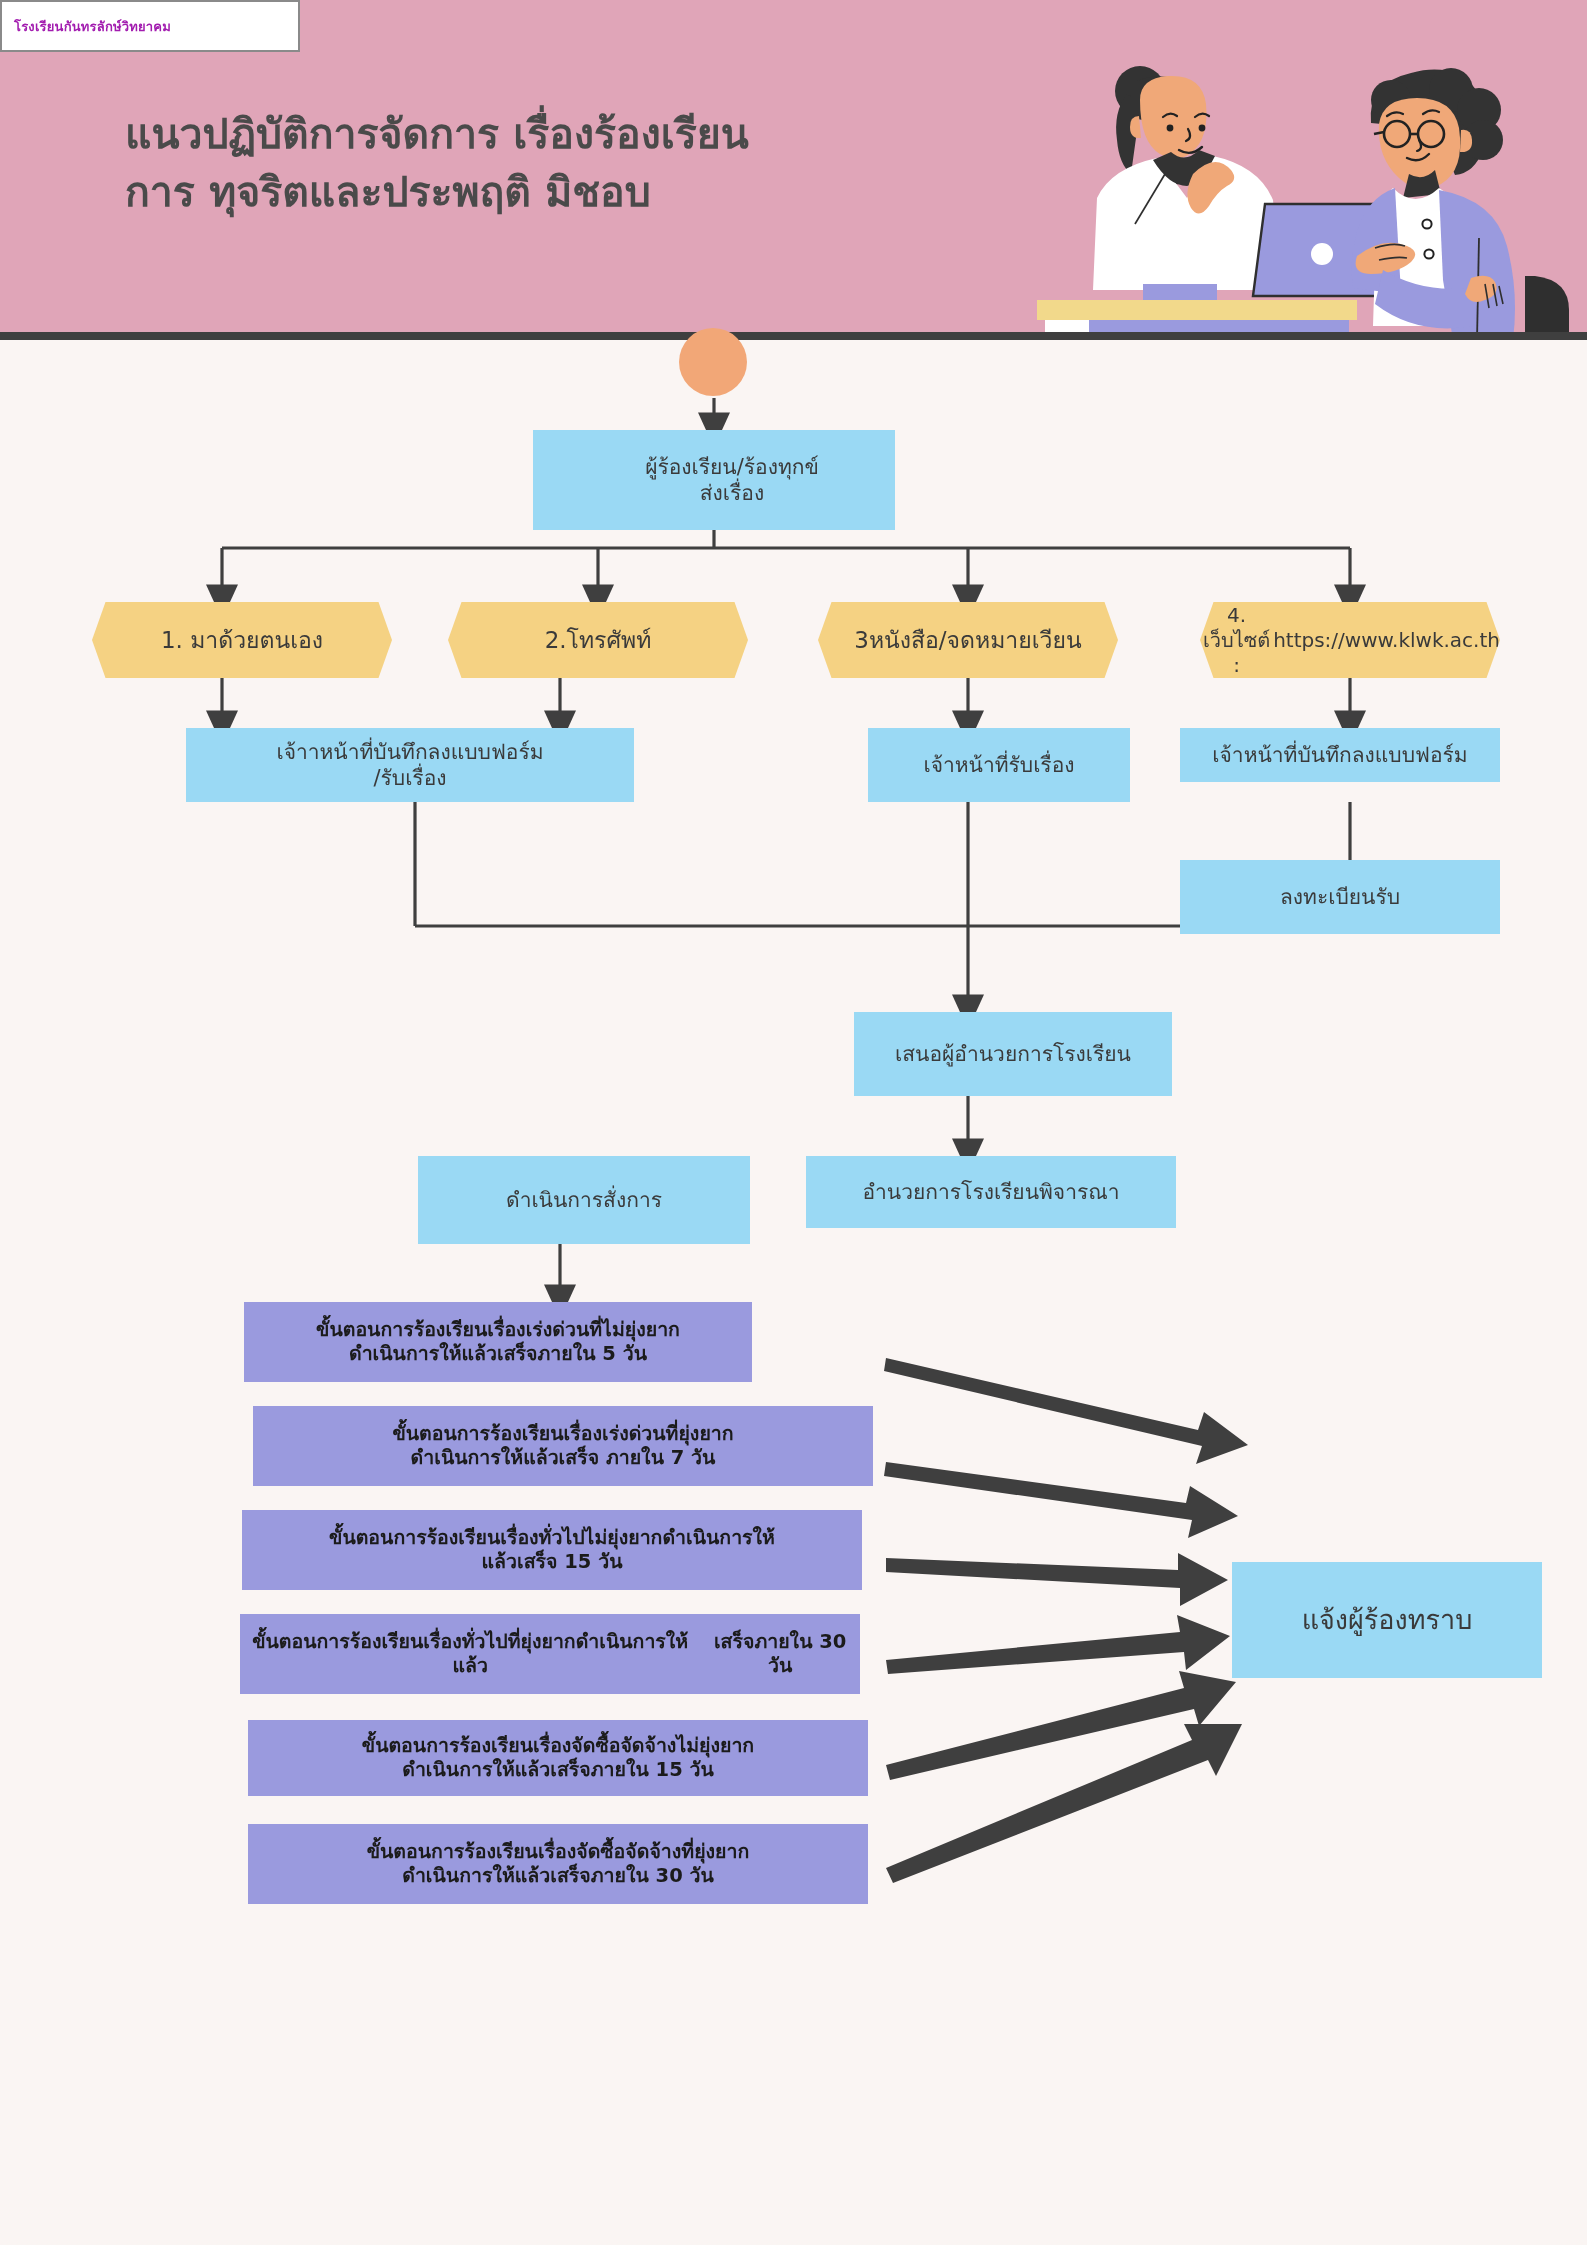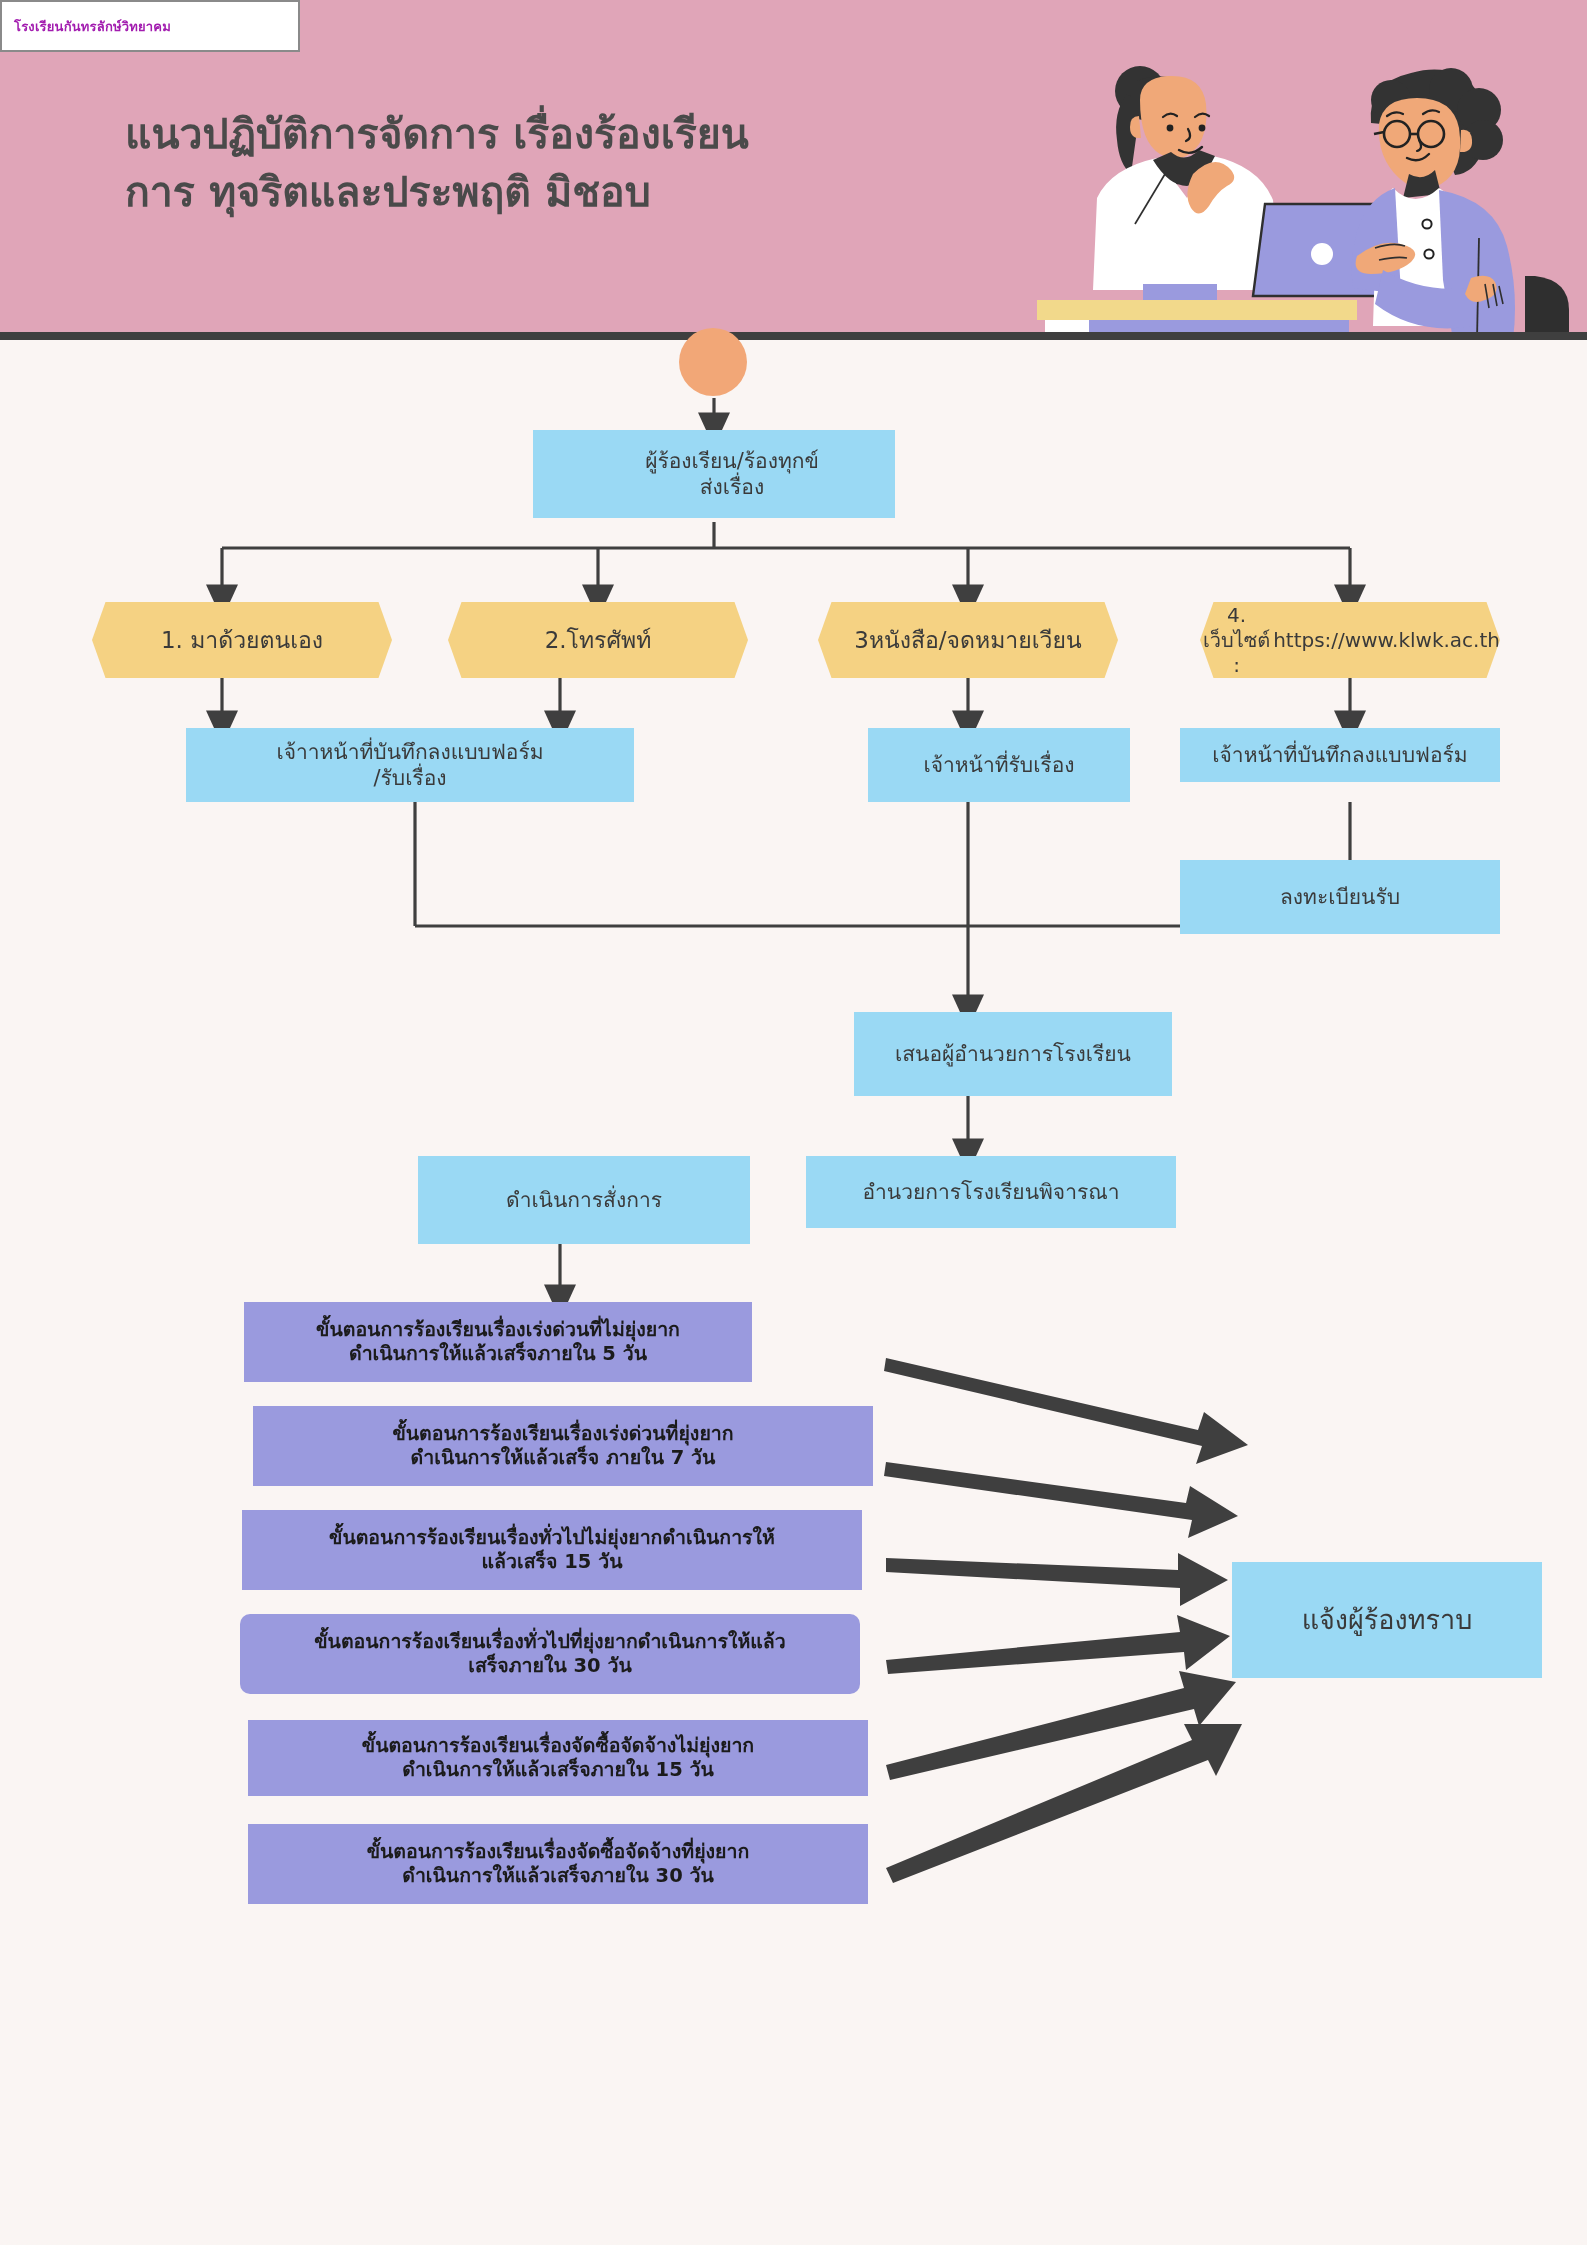--- a/index.html
+++ b/index.html
@@ -197,21 +197,21 @@
       <path d="M886,1122 L1186,1163 L1190,1146 L1238,1176 L1188,1198 L1192,1180 L884,1136 Z"></path>
       <path d="M886,1218 L1178,1230 L1178,1213 L1228,1240 L1180,1266 L1180,1248 L886,1232 Z"></path>
       <path d="M886,1320 L1180,1292 L1177,1275 L1230,1296 L1186,1330 L1184,1312 L888,1334 Z"></path>
       <path d="M886,1425 L1184,1348 L1179,1331 L1236,1342 L1199,1386 L1194,1369 L890,1440 Z"></path>
       <path d="M886,1528 L1192,1400 L1184,1384 L1242,1384 L1216,1436 L1208,1420 L893,1543 Z"></path>
     </g>
   </svg>
 
   <div class="start-dot" style="left:679px;top:-12px;width:68px;height:68px;"></div>
 
-  <div class="node blue" style="left:533px;top:90px;width:362px;height:88px;flex-direction:column;padding-left:36px;">
+  <div class="node blue" style="left:533px;top:90px;width:362px;height:100px;flex-direction:column;padding-left:36px;">
     <span>ผู้ร้องเรียน/ร้องทุกข์</span>
     <span>ส่งเรื่อง</span>
   </div>
 
   <div class="node hex" style="left:92px;top:262px;width:300px;height:76px;">
     <span>1. มาด้วยตนเอง</span>
   </div>
   <div class="node hex" style="left:448px;top:262px;width:300px;height:76px;">
     <span>2.โทรศัพท์</span>
   </div>
@@ -262,21 +262,21 @@
   <div class="node purple" style="left:253px;top:1066px;width:620px;height:80px;flex-direction:column;">
     <span>ขั้นตอนการร้องเรียนเรื่องเร่งด่วนที่ยุ่งยาก</span>
     <span>ดำเนินการให้แล้วเสร็จ ภายใน 7 วัน</span>
   </div>
 
   <div class="node purple" style="left:242px;top:1170px;width:620px;height:80px;flex-direction:column;align-items:center;">
     <span>ขั้นตอนการร้องเรียนเรื่องทั่วไปไม่ยุ่งยากดำเนินการให้</span>
     <span>แล้วเสร็จ 15 วัน</span>
   </div>
 
-  <div class="node purple" style="left:240px;top:1274px;width:620px;height:80px;flex-direction:column;border-radius:10px;">
+  <div class="node purple" style="left:240px;top:1274px;width:620px;height:80px;flex-direction:row;">
     <span>ขั้นตอนการร้องเรียนเรื่องทั่วไปที่ยุ่งยากดำเนินการให้แล้ว</span>
     <span>เสร็จภายใน 30 วัน</span>
   </div>
 
   <div class="node purple" style="left:248px;top:1380px;width:620px;height:76px;flex-direction:column;">
     <span>ขั้นตอนการร้องเรียนเรื่องจัดซื้อจัดจ้างไม่ยุ่งยาก</span>
     <span>ดำเนินการให้แล้วเสร็จภายใน 15 วัน</span>
   </div>
 
   <div class="node purple" style="left:248px;top:1484px;width:620px;height:80px;flex-direction:column;">

